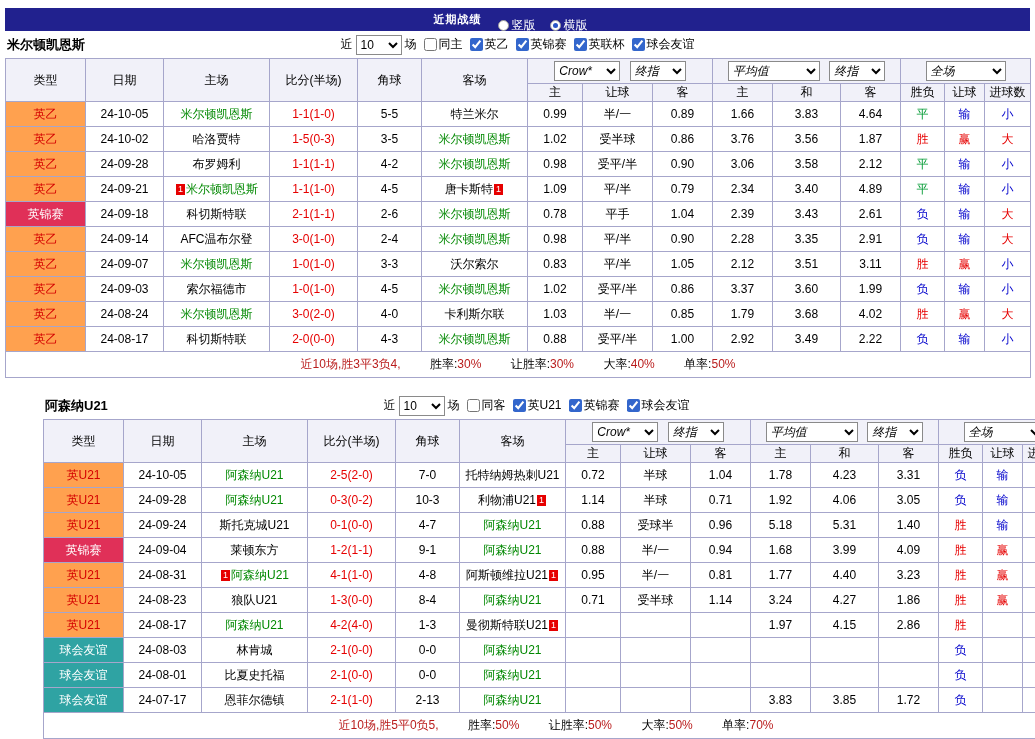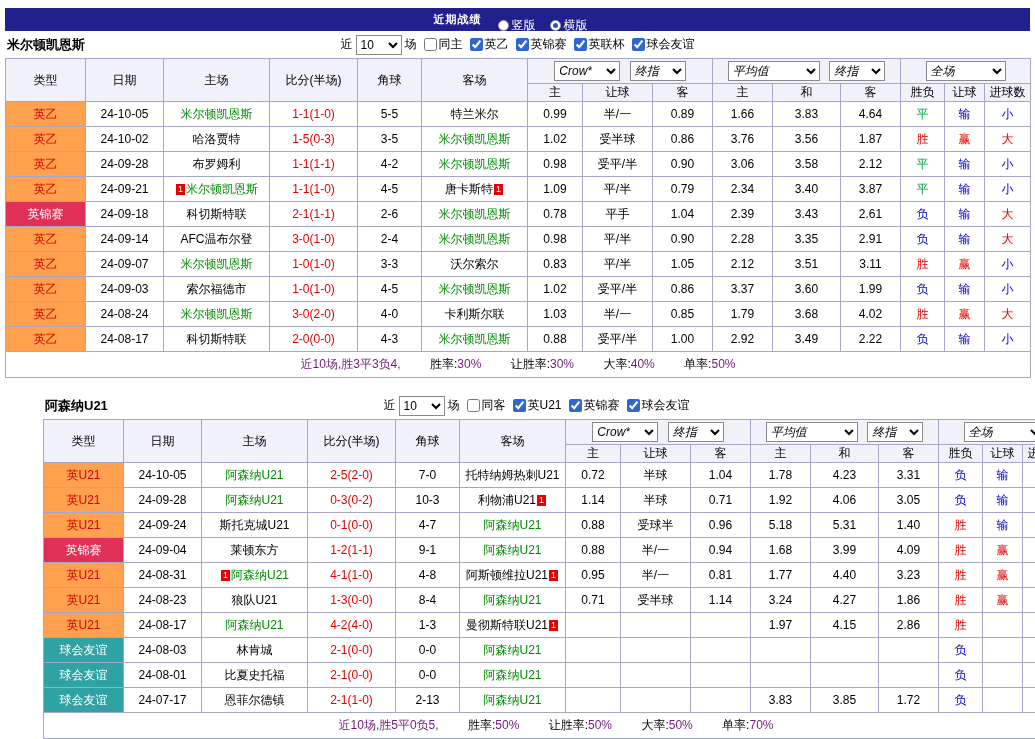--- a/index.html
+++ b/index.html
@@ -38,21 +38,21 @@
   .lg-red{background:var(--league-red-bg);color:#fff;}
   .lg-teal{background:var(--league-teal-bg);color:#fff;}
   .tname{cursor:pointer;}
   .tname.hl{color:var(--highlight);}
   td.score{color:var(--score);cursor:pointer;}
   .res-r{color:var(--win);} .res-g{color:var(--draw);} .res-b{color:var(--loss);}
   .rc{display:inline-block;background:#e60000;color:#fff;font-size:9px;line-height:11px;height:11px;padding:0 2px;margin:0 1px;vertical-align:1px;}
 
   td.summary{height:26px;}
   .summary .stat{margin-left:26px;}
-  .sum-red{color:#701a75;}
+  .sum-red{color:#b91c1c;}
   .sum-label{color:#000;}
 
   .section2{margin-top:14px;padding-left:38px;}
 </style>
 </head>
 <body>
 
 <div class="page">
 
   <div class="topbar">
@@ -205,21 +205,21 @@
             <td class="date">24-09-21</td>
             <td class="team"><span class="rc">1</span><span class="tname hl">米尔顿凯恩斯</span></td>
             <td class="score">1-1(1-0)</td>
             <td class="corners">4-5</td>
             <td class="team"><span class="tname">唐卡斯特</span><span class="rc">1</span></td>
             <td class="odds">1.09</td>
             <td class="odds">平/半</td>
             <td class="odds">0.79</td>
             <td class="odds">2.34</td>
             <td class="odds">3.40</td>
-            <td class="odds">3.87</td>
+            <td class="odds">4.89</td>
             <td class="res res-g">平</td>
             <td class="res res-b">输</td>
             <td class="res res-b">小</td>
           </tr>
           <tr>
             <td class="lg lg-red">英锦赛</td>
             <td class="date">24-09-18</td>
             <td class="team"><span class="tname">科切斯特联</span></td>
             <td class="score">2-1(1-1)</td>
             <td class="corners">2-6</td>

